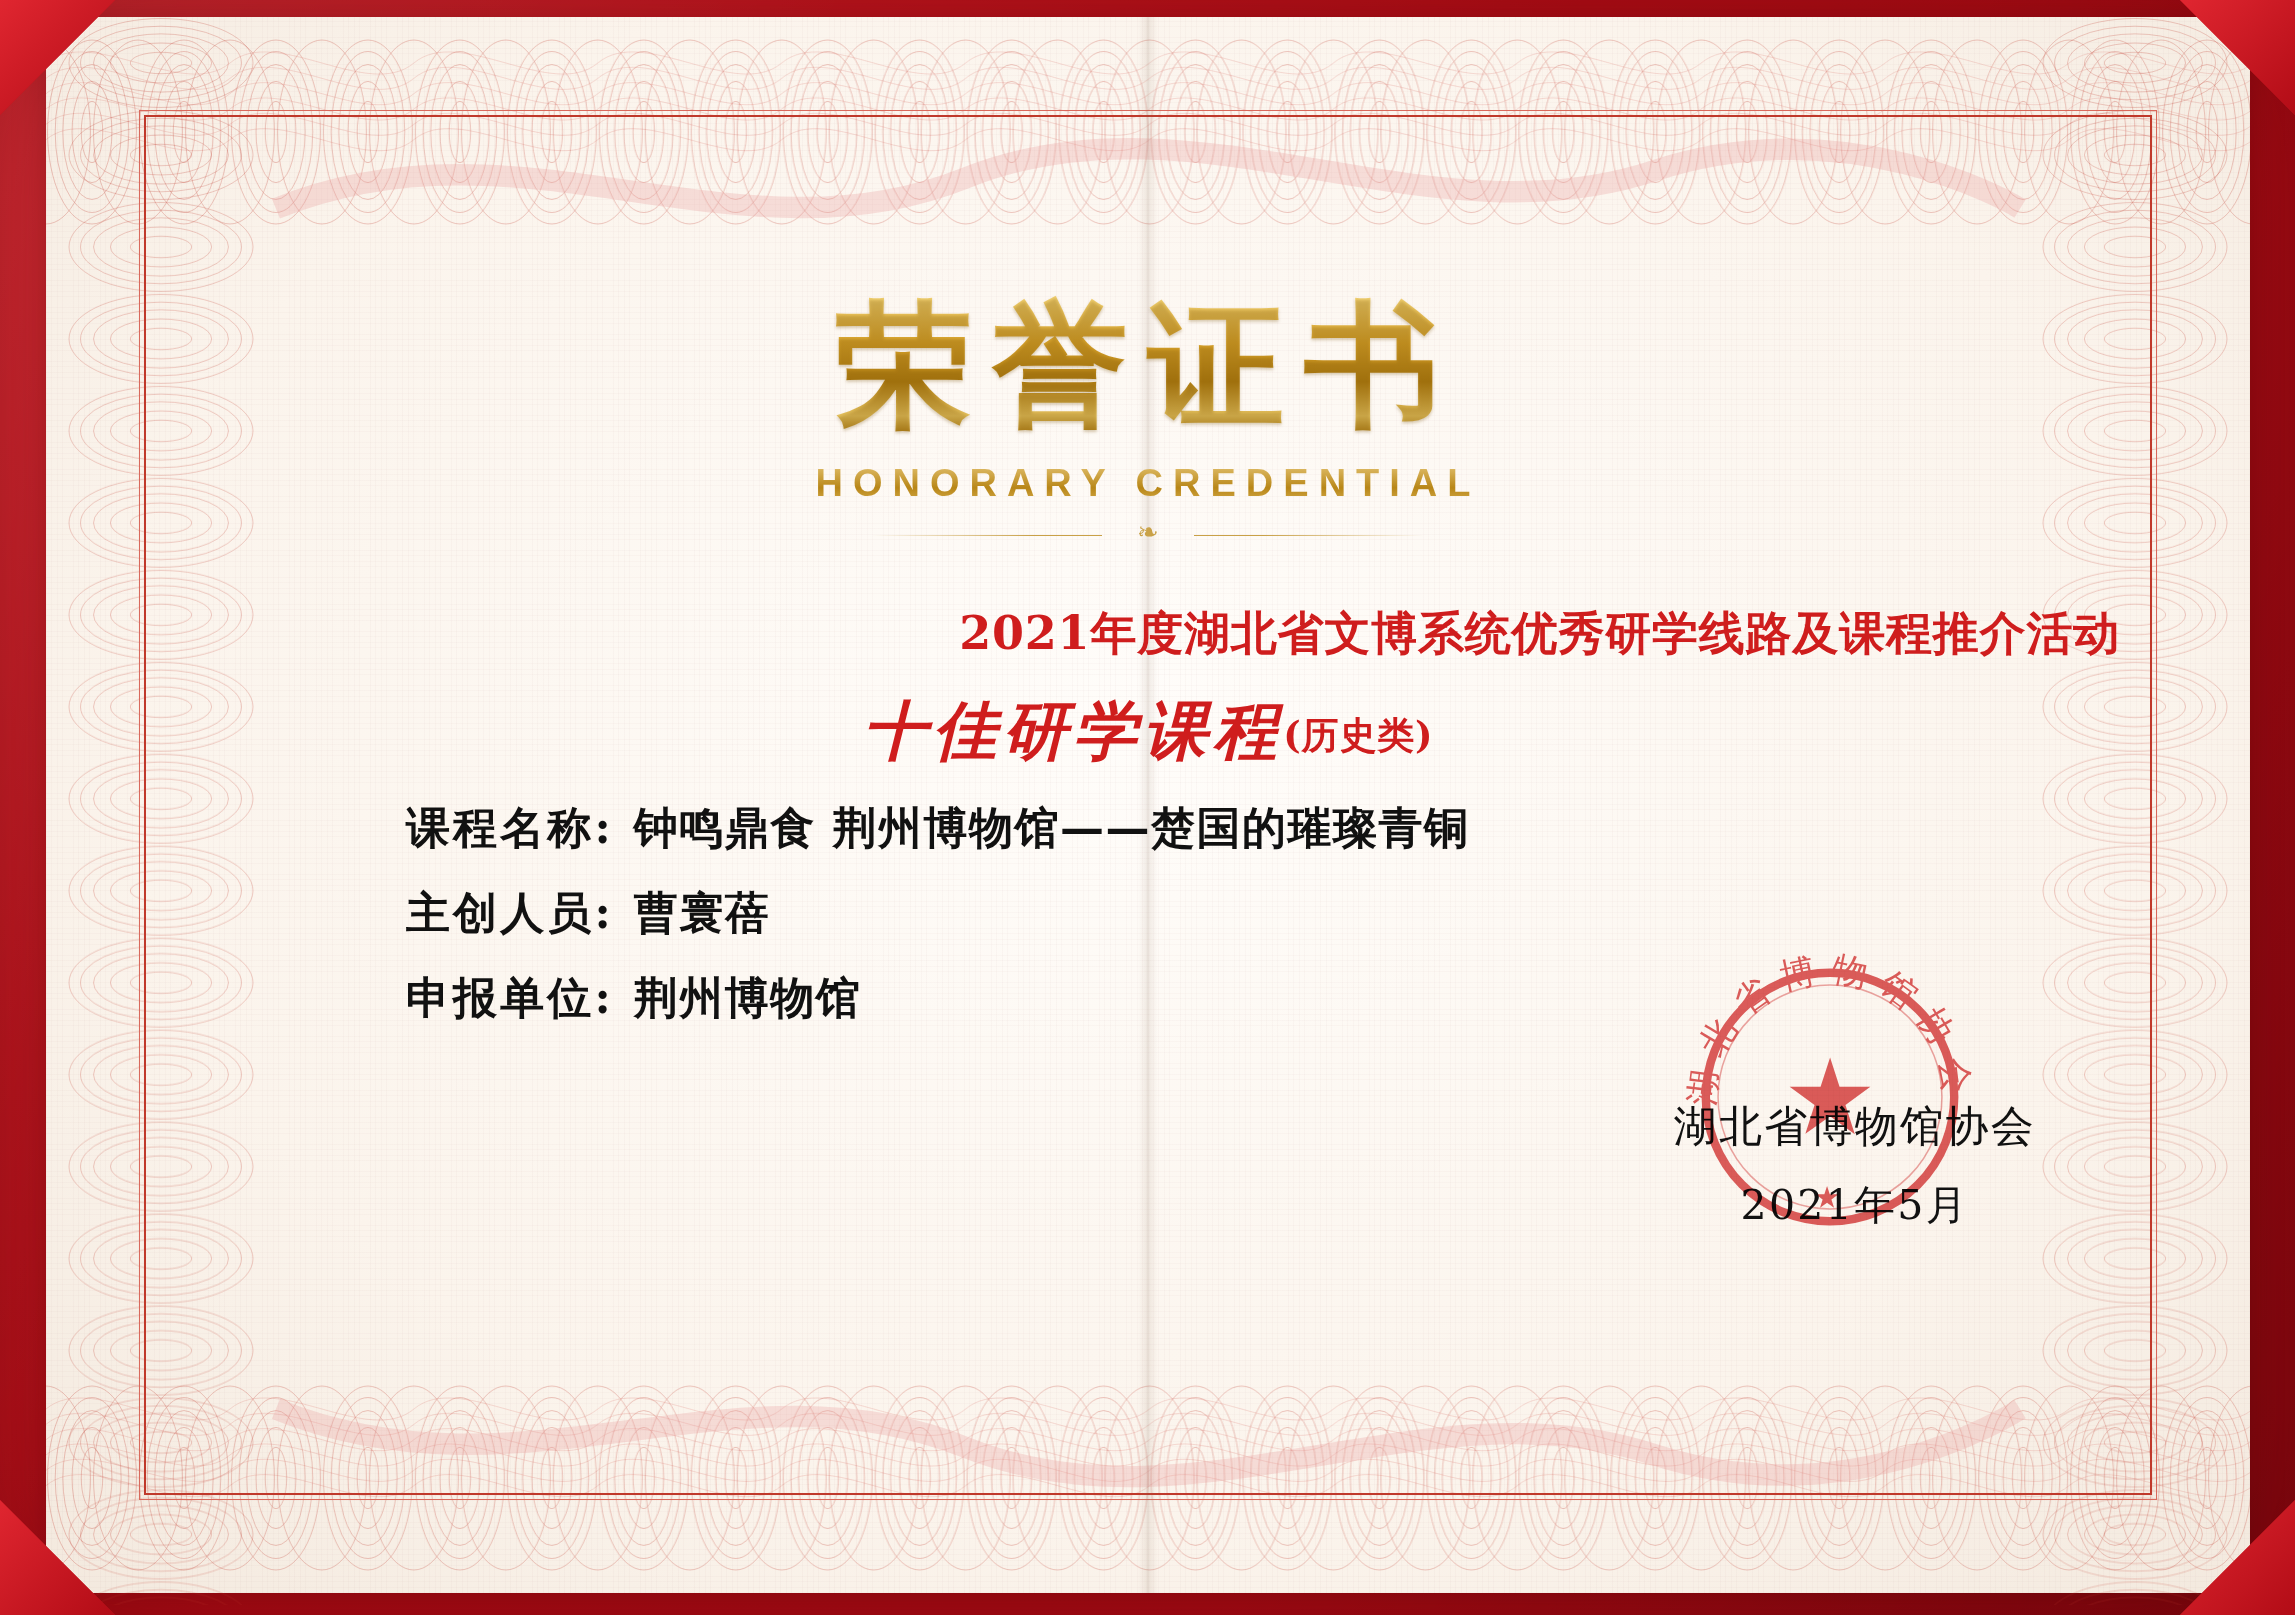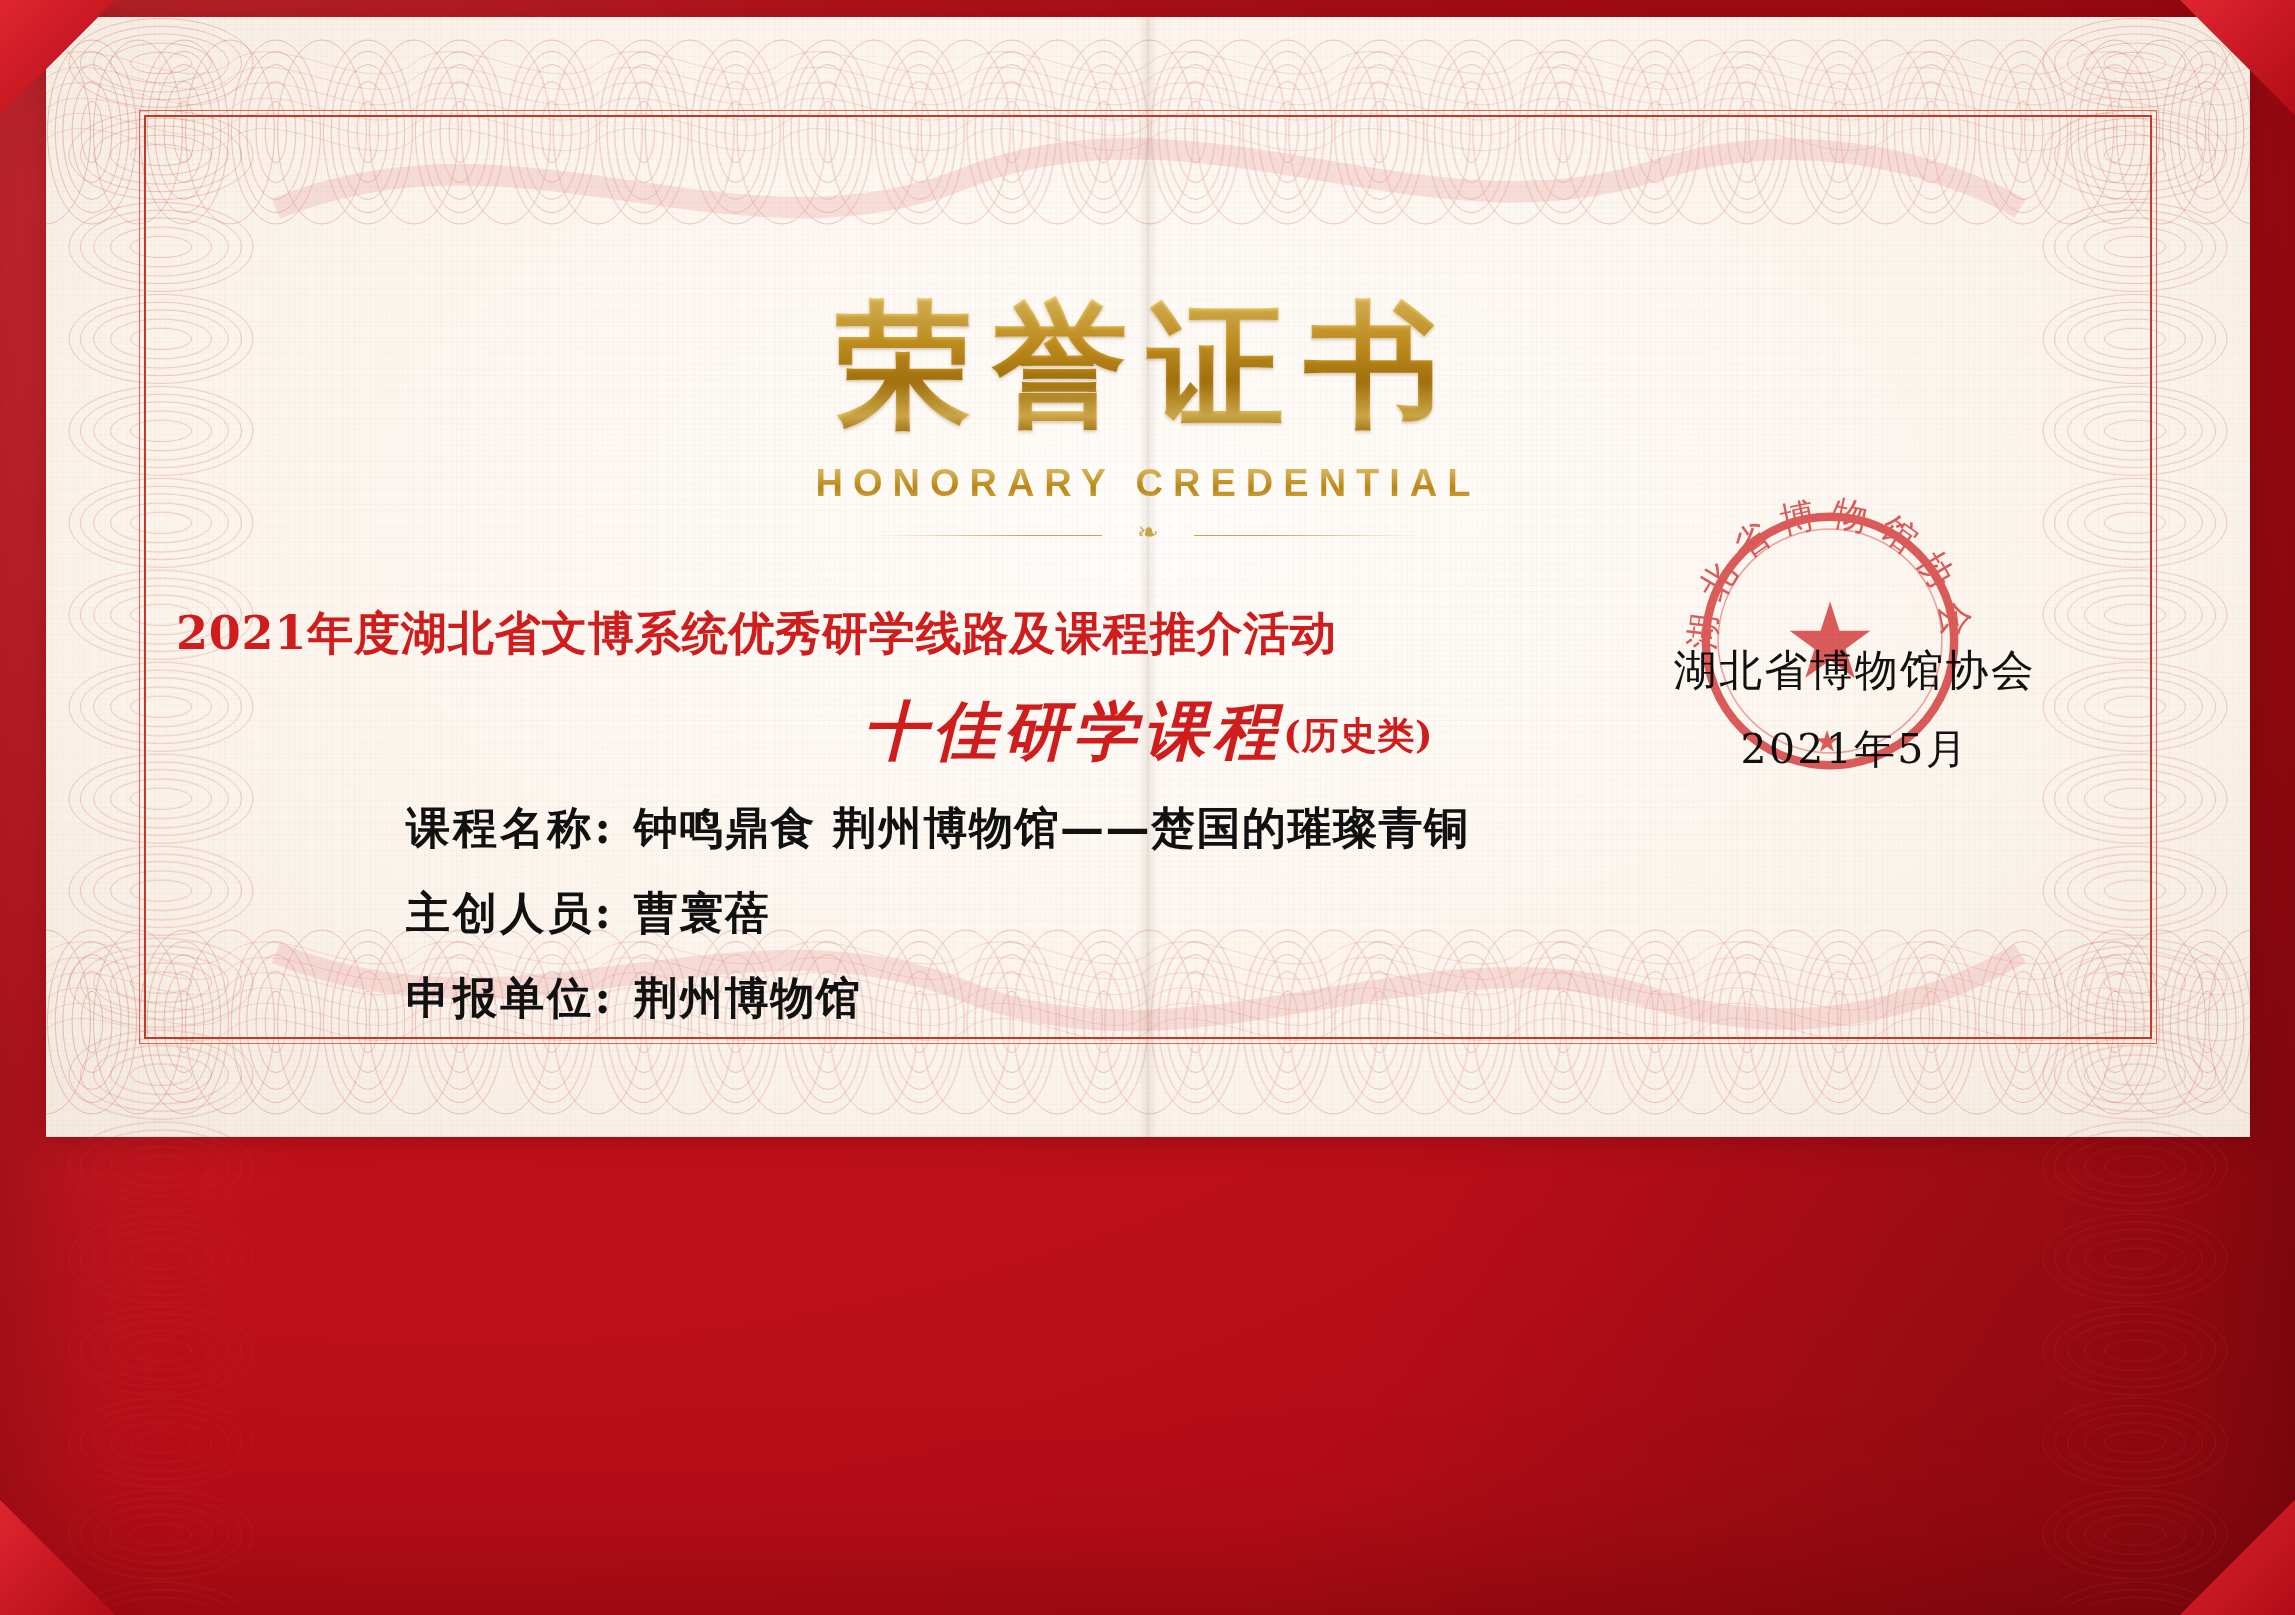--- a/index.html
+++ b/index.html
@@ -39,21 +39,21 @@
     box-shadow: inset 0 0 169px rgba(90,0,6,0.55);
     pointer-events: none;
   }
 
   
   .paper {
     position: absolute;
     left: 46px;
     top: 17px;
     width: 2204px;
-    height: 1120px;
+    height: 1576px;
     background: #fdf9f4;
     background-image:
       repeating-linear-gradient(90deg, rgba(190,150,150,0.055) 0 0.8px, rgba(255,255,255,0) 0.8px 5.4px),
       repeating-linear-gradient(0deg, rgba(190,150,150,0.05) 0 0.8px, rgba(255,255,255,0) 0.8px 5.4px),
       radial-gradient(ellipse at 50% 45%, #fffdfa 0%, #fbf4ec 65%, #f3e9de 100%);
     box-shadow: 0 0 31px rgba(60,0,0,0.30);
   }
   
   .crease {
     position: absolute;
@@ -151,21 +151,21 @@
     position: absolute;
     left: 50%;
     top: -4.6px;
     transform: translateX(-50%);
     color: #c9a147;
     font-size: 26px;
     line-height: 26px;
   }
 
   .award-line {
-    text-align: left;
+    text-align: right;
     margin-top: 58px;
     font-family: "DejaVu Serif", "Liberation Serif", serif;
     font-weight: 700;
     font-size: 46px;
     letter-spacing: 0.8px;
     color: #cf1d1d;
   }
 
   .award-main {
     text-align: center;

